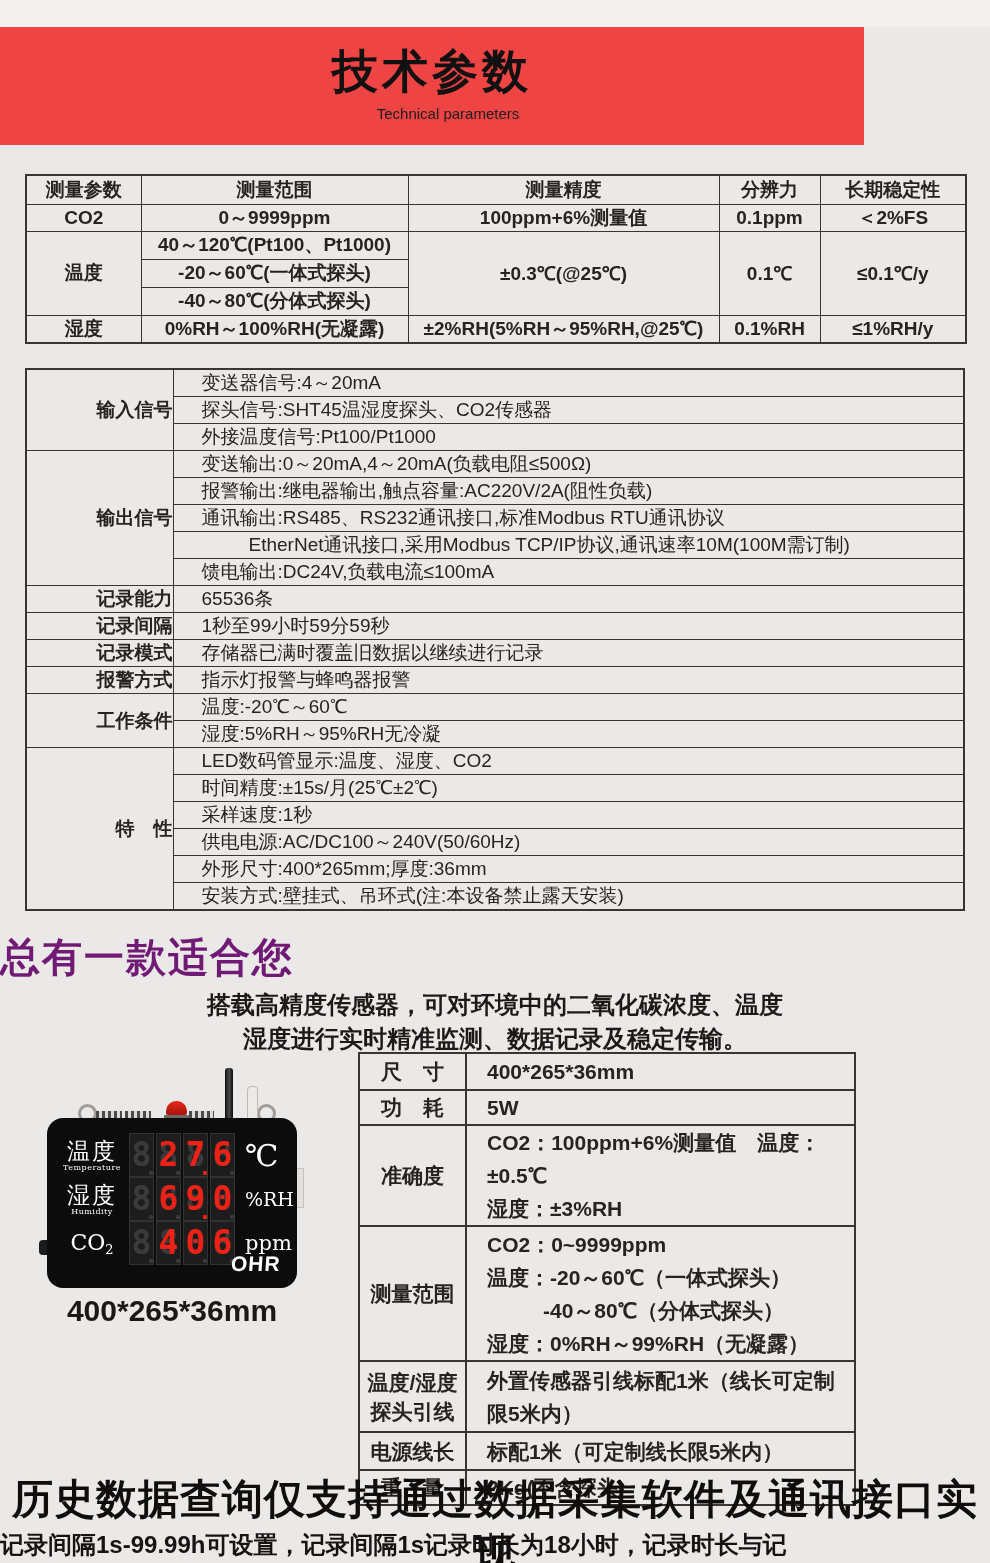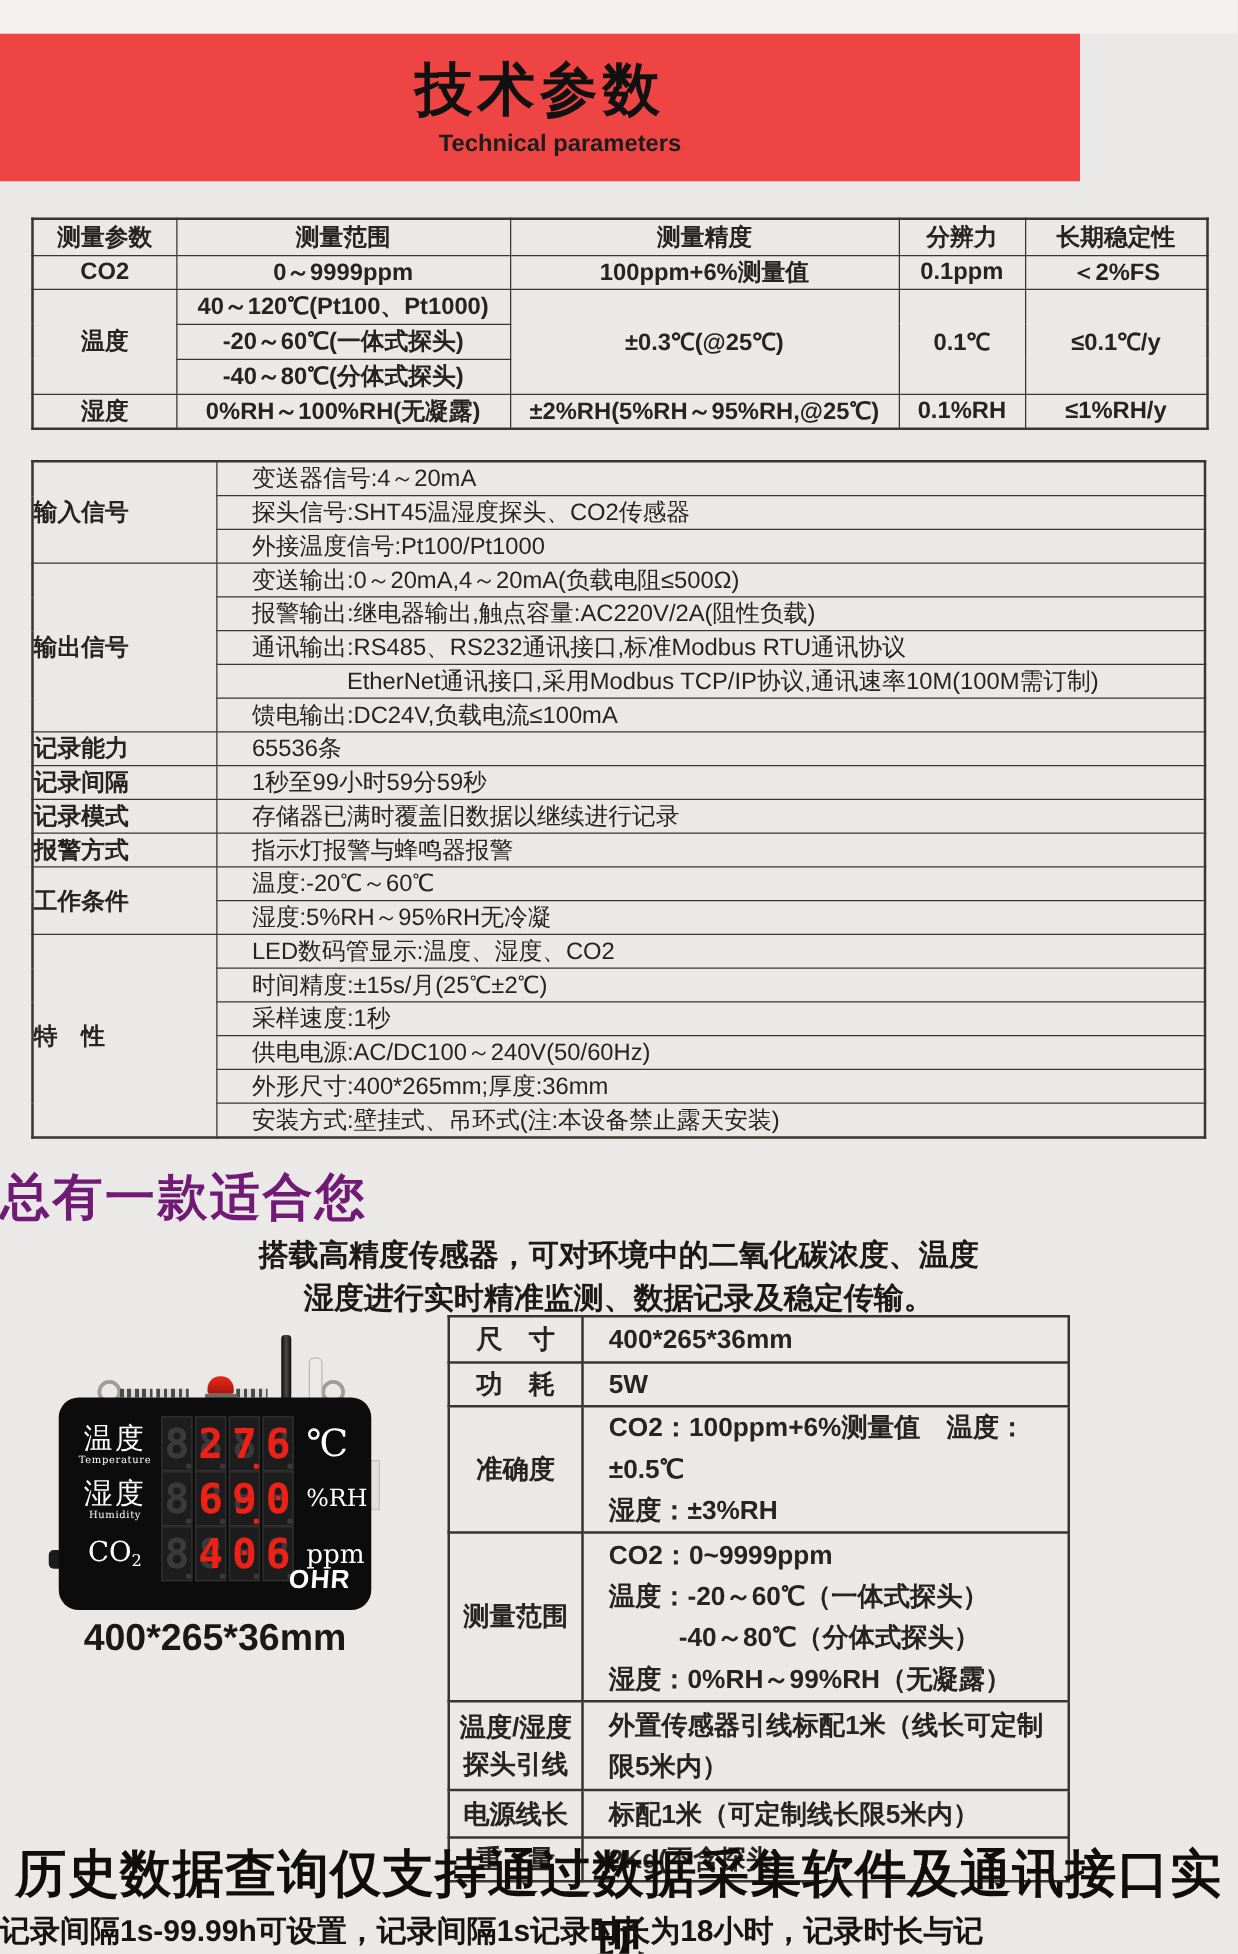--- a/index.html
+++ b/index.html
@@ -3,40 +3,40 @@
 <meta charset="utf-8">
 <style>
   html,body{margin:0;padding:0;}
   body{width:990px;font-family:"Liberation Sans",sans-serif;color:#272321;background:#ebe9e7;}
   .page{position:relative;width:990px;height:1563px;background:#ebe9e7;overflow:hidden;}
 
   
   .band-top{position:absolute;left:0;top:0;width:990px;height:27px;background:#f2f1ef;}
   .title-band{position:absolute;left:0;top:27px;width:864px;height:118px;background:#ef4444;text-align:center;}
   .title-band h1{margin:14px 0 0;font-size:46px;font-weight:900;letter-spacing:4px;color:#111;}
-  .title-band .subtitle{font-size:19px;font-weight:700;color:#1d1d1d;margin-top:2px;padding-left:32px;}
+  .title-band .subtitle{font-size:15px;font-weight:400;color:#1d1d1d;margin-top:2px;padding-left:32px;}
 
   
   table{border-collapse:collapse;table-layout:fixed;}
   td,th{border:1px solid #3a3531;padding:0;}
   .t1,.t2,.t3{position:absolute;background:transparent;}
   .t1{left:25px;top:174px;width:940px;font-size:19px;}
   .t1 th{font-weight:700;text-align:center;}
   .t1 td{font-weight:600;text-align:center;}
   .t1{border:2px solid #3a3531;}
   .t1 tr.h-head{height:29px;}
   .t1 tr.h-co2{height:26px;}
   .t1 tr.h-t{height:28px;}
   .t1 tr.h-hum{height:27px;}
 
   .t2{left:25px;top:368px;width:940px;font-size:19px;border:2px solid #3a3531;}
   .t2 tr{height:27px;}
-  .t2 td.lbl{width:147px;text-align:left;font-weight:600;}
+  .t2 td.lbl{width:147px;text-align:right;font-weight:600;}
   .t2 td.val{text-align:left;font-weight:500;padding-left:28px;}
-  .t2 td.val.indent{padding-left:104px;margin-top:11px;}
+  .t2 td.val.indent{padding-left:75px;margin-top:11px;}
 
   .t3{left:358px;top:1052px;width:498px;font-size:21px;border:2px solid #3a3531;}
   .t3 td{border-width:2px;}
   .t3 td.lbl{width:107px;text-align:center;font-weight:700;font-size:21px;line-height:29px;}
   .t3 td.val{text-align:left;font-weight:600;padding-left:20px;line-height:33px;}
   .t3 .indent2{padding-left:56px;}
   .t3 tr.r1{height:37px;} .t3 tr.r2{height:35px;} .t3 tr.r3{height:66px;padding-left:29px;}
   .t3 tr.r4{height:135px;} .t3 tr.r5{height:71px;} .t3 tr.r6{height:38px;} .t3 tr.r7{height:34px;}
 
   

